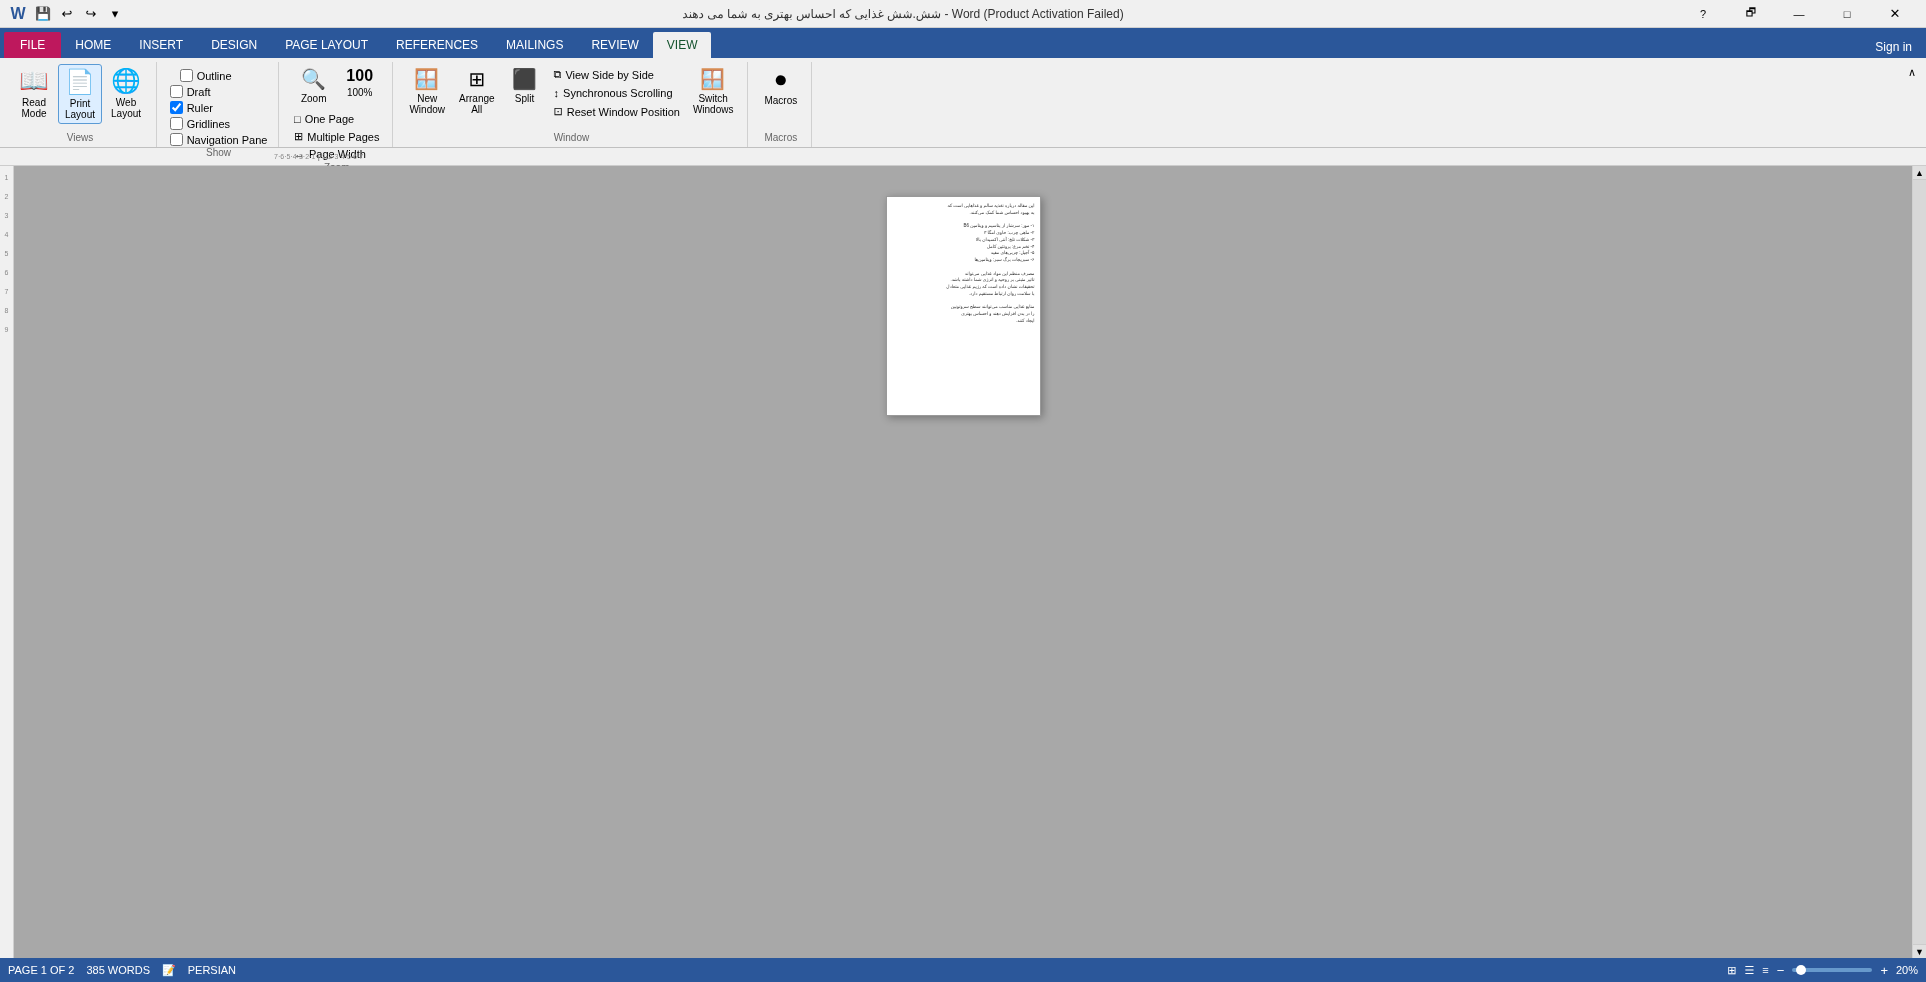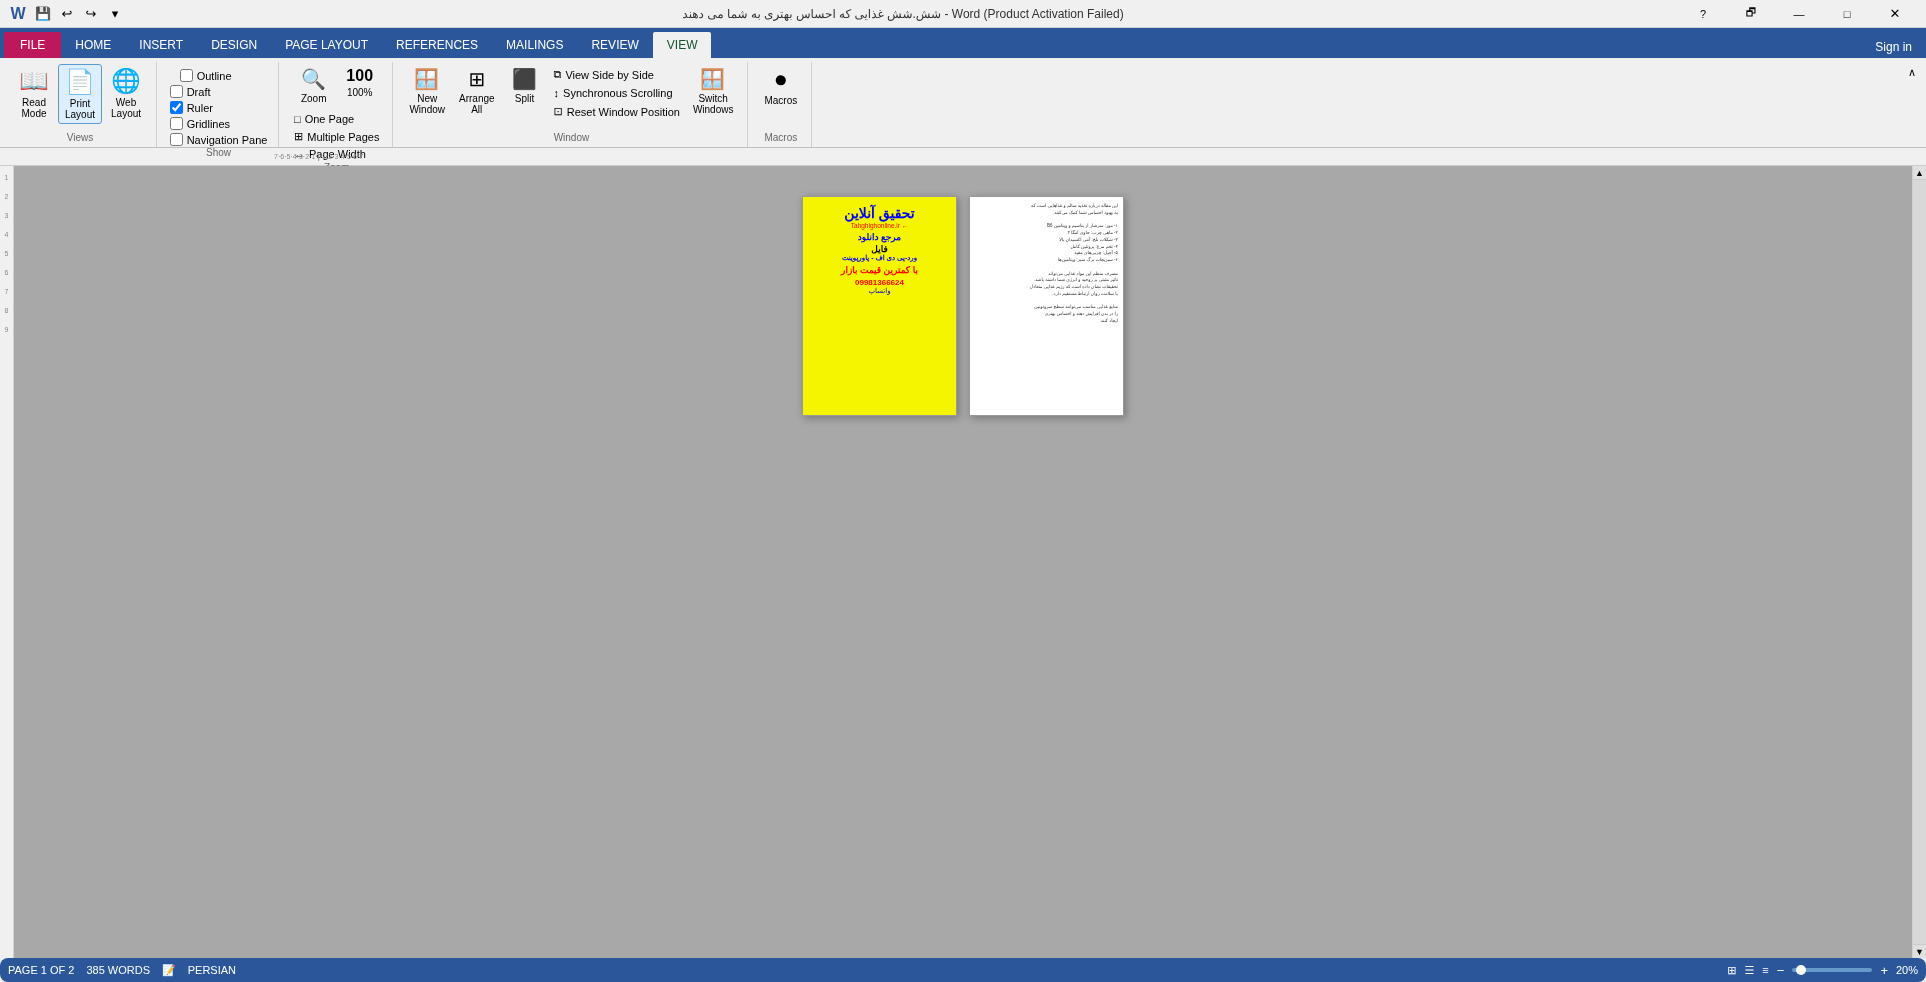--- a/index.html
+++ b/index.html
@@ -373,32 +373,20 @@
     <span>5</span>
     <span>6</span>
     <span>7</span>
     <span>8</span>
     <span>9</span>
   </div>
 
   <div style="flex:1;display:flex;align-items:flex-start;justify-content:center;padding-top:30px;overflow:auto;background:#a8a8a8;">
     <div class="pages-container">
 
-      <div class="page">
-        <div class="page-cover">
-          <div style="font-size:14px;font-weight:bold;color:#0000ff;font-family:'Arial';direction:rtl;">تحقیق آنلاین</div>
-          <div style="font-size:6.5px;color:#ff0000;margin:1px 0;">Tahghighonline.ir ←</div>
-          <div style="font-size:9px;font-weight:bold;color:#0000ff;direction:rtl;margin:2px 0;">مرجع دانلود</div>
-          <div style="font-size:9px;font-weight:bold;color:#000;direction:rtl;">فایل</div>
-          <div style="font-size:7px;color:#0000ff;direction:rtl;font-weight:bold;">ورد-پی دی اف - پاورپوینت</div>
-          <div style="font-size:9px;font-weight:bold;color:#ff0000;direction:rtl;margin:3px 0;">با کمترین قیمت بازار</div>
-          <div style="font-size:8px;font-weight:bold;color:#ff0000;direction:rtl;">09981366624</div>
-          <div style="font-size:7px;color:#0000cc;direction:rtl;">واتساپ</div>
-        </div>
-      </div>
 
       <div class="page">
         <div class="page-text">
           <div style="font-size:4.5px;direction:rtl;line-height:1.5;">
             این مقاله درباره تغذیه سالم و غذاهایی است که<br>
             به بهبود احساس شما کمک می‌کنند.<br><br>
             ۱- موز: سرشار از پتاسیم و ویتامین B6<br>
             ۲- ماهی چرب: حاوی امگا ۳<br>
             ۳- شکلات تلخ: آنتی اکسیدان بالا<br>
             ۴- تخم مرغ: پروتئین کامل<br>
@@ -418,21 +406,21 @@
     </div>
   </div>
 
   <div class="v-scroll" style="width:14px;background:#f0f0f0;border-left:1px solid #d0d0d0;display:flex;flex-direction:column;align-items:center;">
     <div style="width:14px;height:14px;display:flex;align-items:center;justify-content:center;font-size:9px;cursor:pointer;background:#e0e0e0;border-bottom:1px solid #ccc;">▲</div>
     <div style="flex:1;background:#d8d8d8;width:14px;"></div>
     <div style="width:14px;height:14px;display:flex;align-items:center;justify-content:center;font-size:9px;cursor:pointer;background:#e0e0e0;border-top:1px solid #ccc;">▼</div>
   </div>
 </div>
 
-<div class="status-bar" style="position:fixed;bottom:0;left:0;right:0;height:24px;background:#2b579a;display:flex;align-items:center;padding:0 8px;gap:12px;color:white;font-size:11px;border-radius:8px;">
+<div class="status-bar" style="position:fixed;bottom:0;left:0;right:0;height:24px;background:#2b579a;display:flex;align-items:center;padding:0 8px;gap:12px;color:white;font-size:11px;">
   <span>PAGE 1 OF 2</span>
   <span>385 WORDS</span>
   <span style="cursor:pointer;">📝</span>
   <span>PERSIAN</span>
 
   <div class="status-right" style="margin-left:auto;display:flex;align-items:center;gap:8px;">
     <span style="cursor:pointer;">⊞</span>
     <span style="cursor:pointer;">☰</span>
     <span style="cursor:pointer;">≡</span>
     <span style="cursor:pointer;font-size:13px;">−</span>

